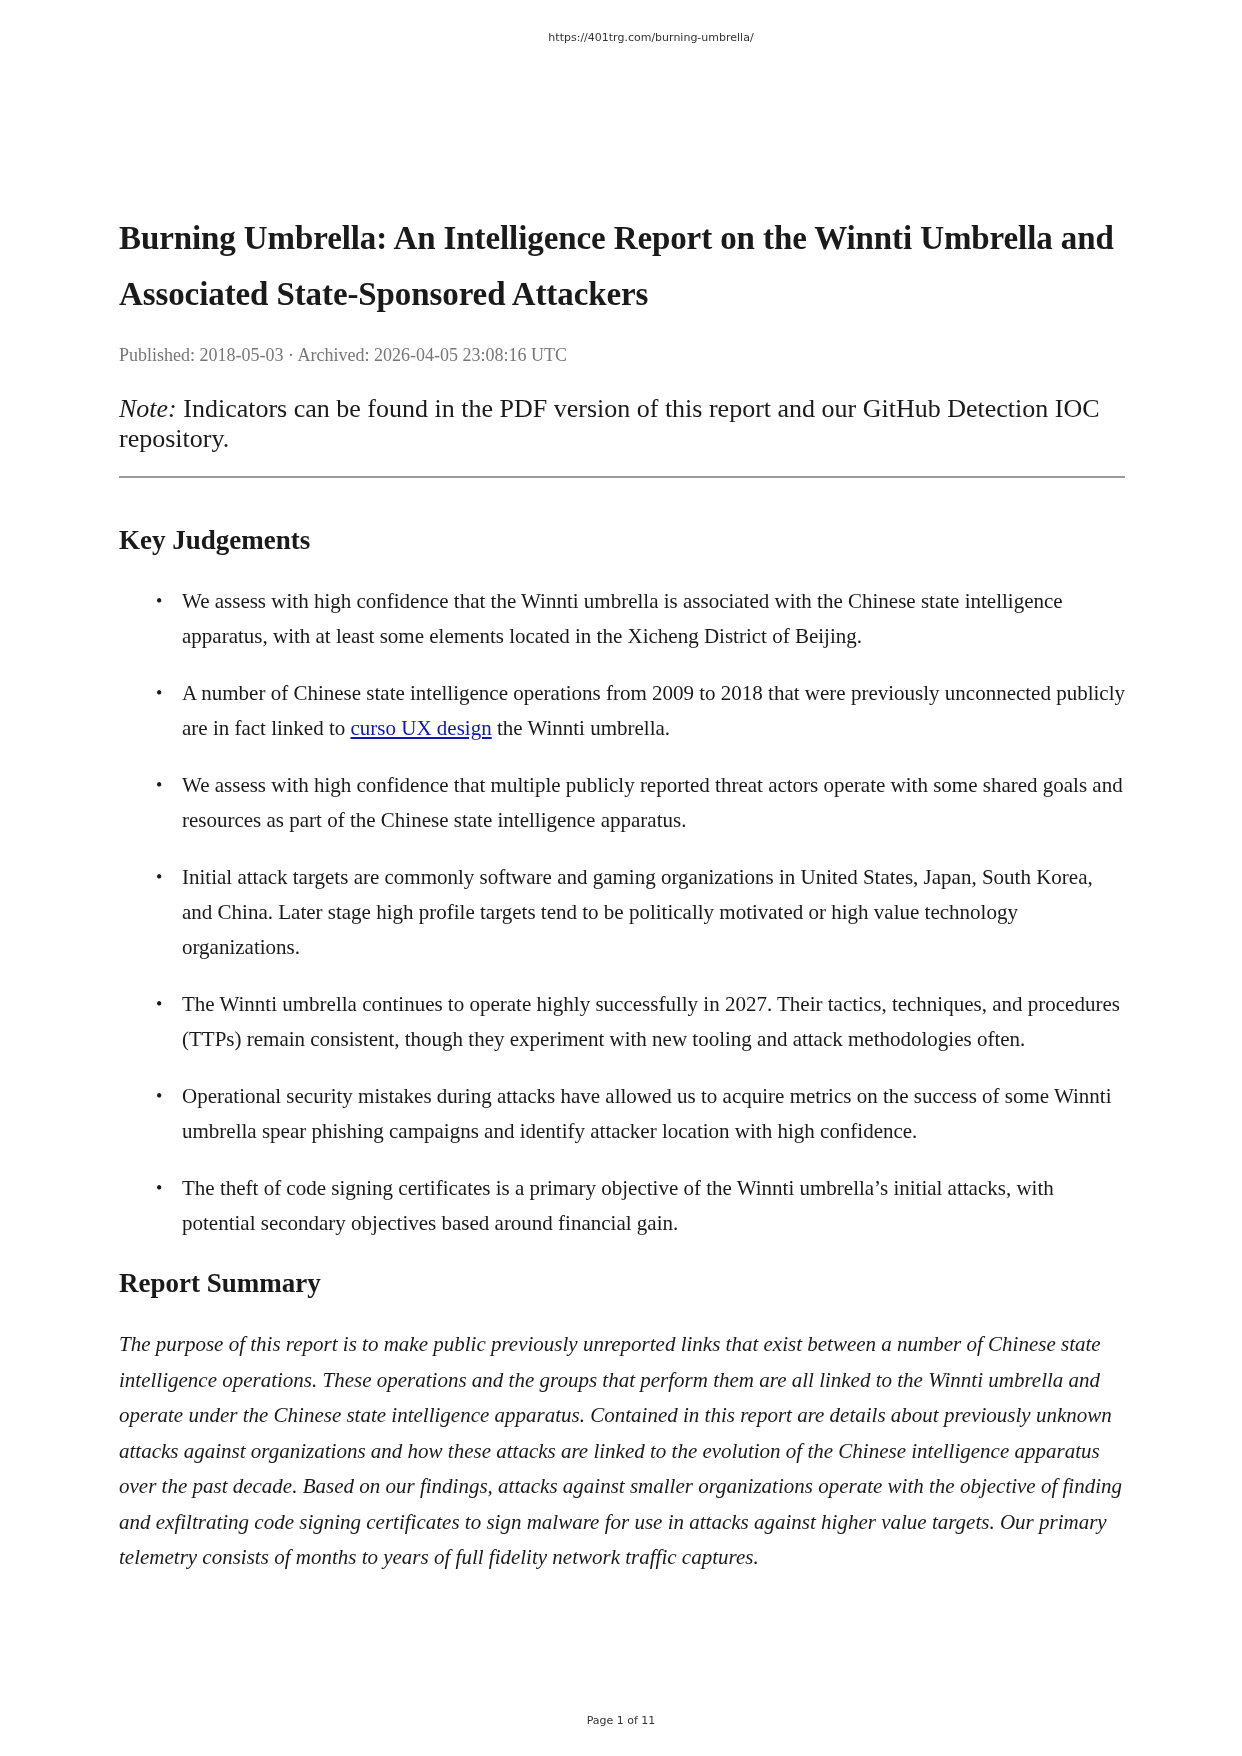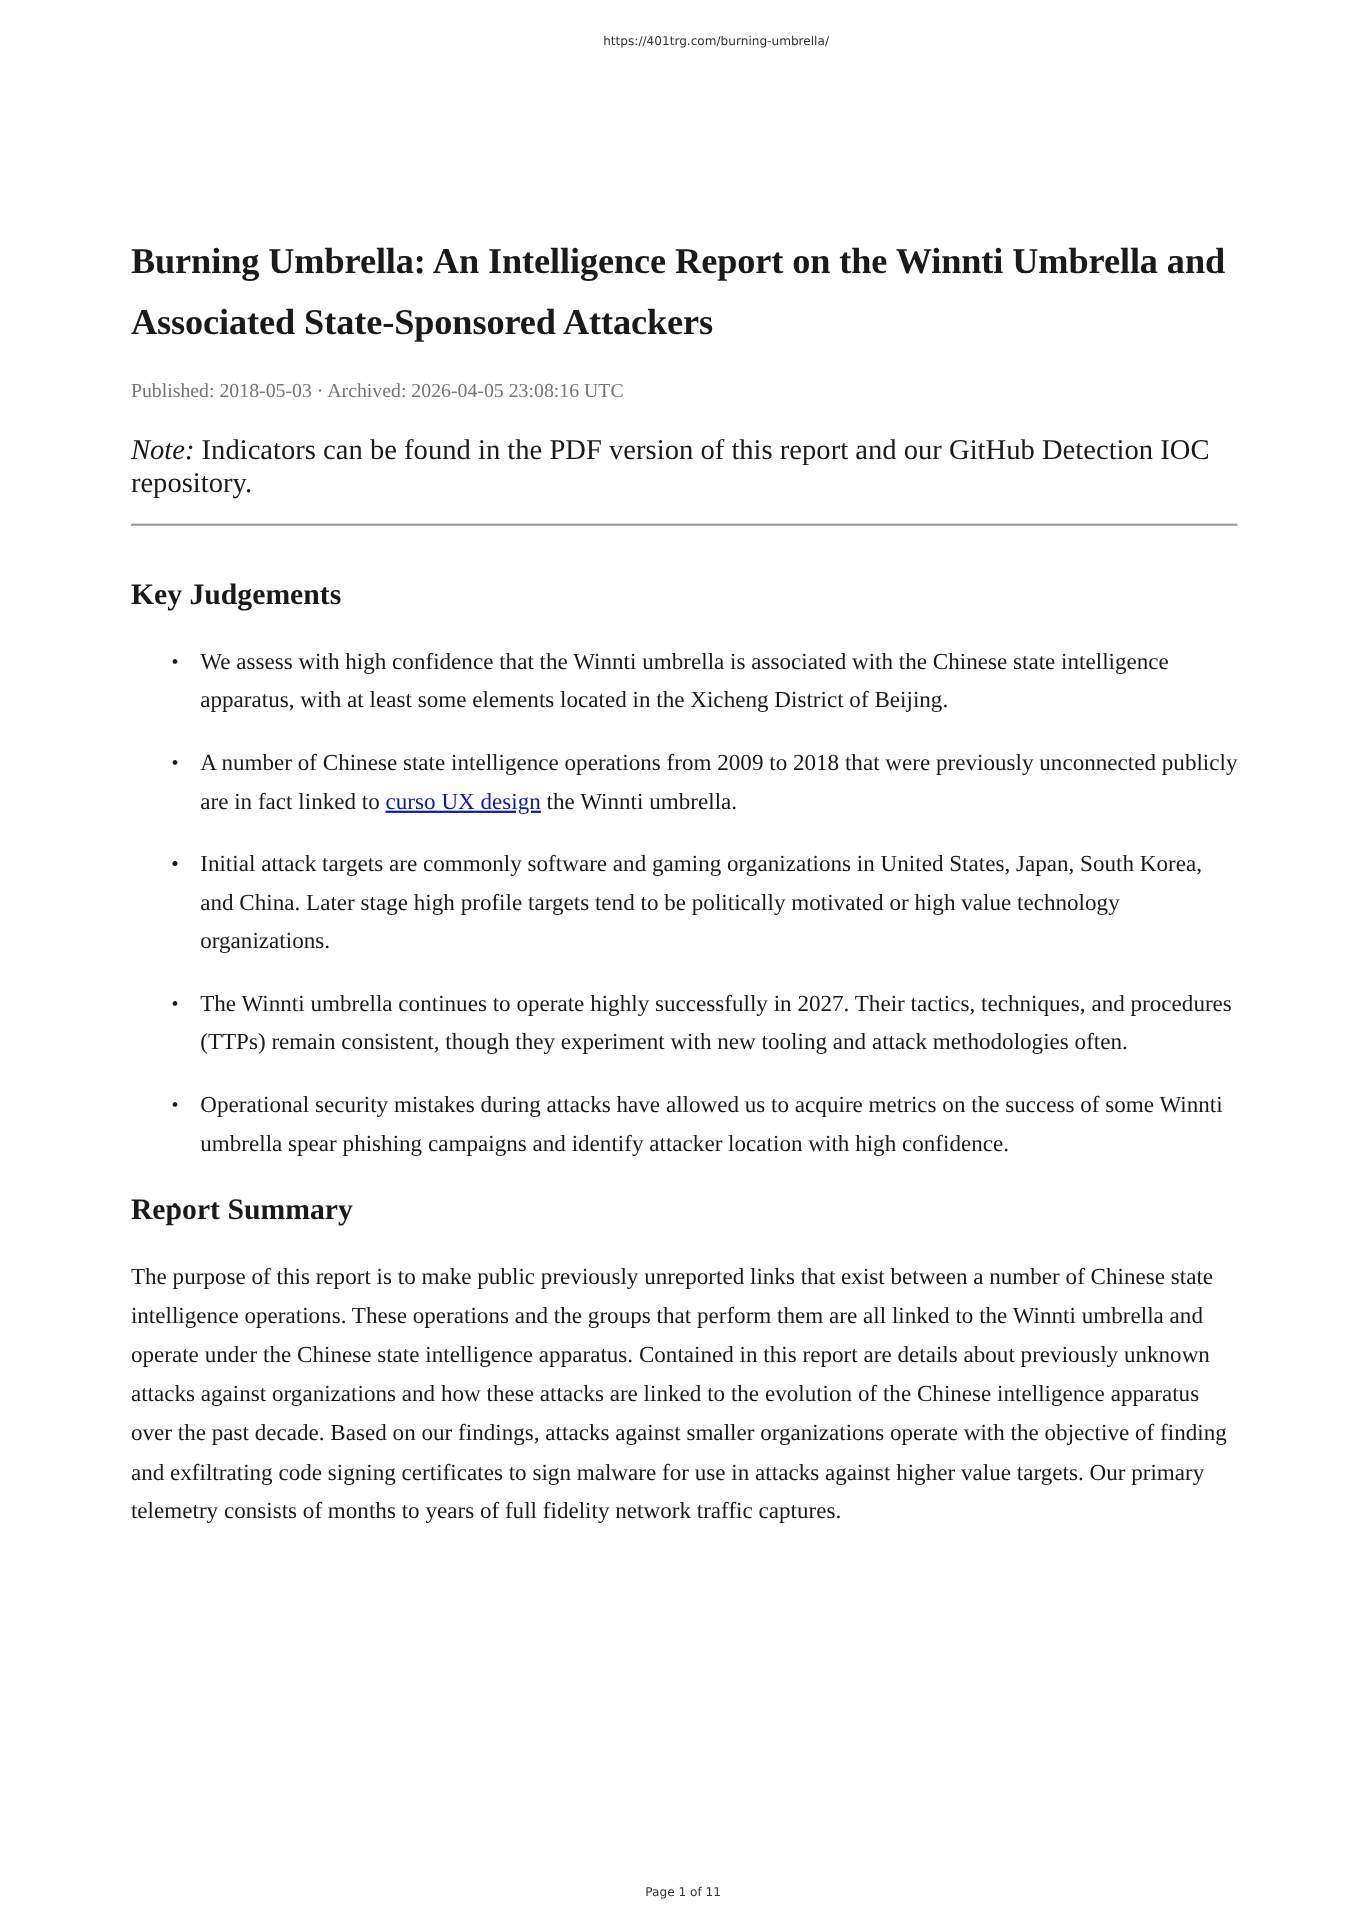--- a/index.html
+++ b/index.html
@@ -101,20 +101,21 @@
     a.link {
       color: #1a0dab;
       color: #0b18b5;
       text-decoration: underline;
     }
     p.summary {
       margin: 26px 0 0 0;
       font-size: 21px;
       line-height: 35.5px;
       color: #1a1a1a;
+      font-style: italic;
     }
   </style>
 </head>
 <body>
 
 <div class="page-url">https://401trg.com/burning-umbrella/</div>
 
 <div class="content">
   <h1 class="title">Burning Umbrella: An Intelligence Report on the Winnti Umbrella and Associated State-Sponsored Attackers</h1>
 
@@ -132,35 +133,37 @@
     <li>
       <span class="bullet">•</span>
       <span>We assess with high confidence that the Winnti umbrella is associated with the Chinese state intelligence apparatus, with at least some elements located in the Xicheng District of Beijing.</span>
     </li>
     <li>
       <span class="bullet">•</span>
       <span>A number of Chinese state intelligence operations from 2009 to 2018 that were previously unconnected publicly are in fact linked to </span><a class="link" href="#">curso UX design</a><span> the Winnti umbrella.</span>
     </li>
     <li>
       <span class="bullet">•</span>
+      <span>We assess with high confidence that multiple publicly reported threat actors operate with some shared goals and resources as part of the Chinese state intelligence apparatus.</span>
     </li>
     <li>
       <span class="bullet">•</span>
       <span>Initial attack targets are commonly software and gaming organizations in United States, Japan, South Korea, and China. Later stage high profile targets tend to be politically motivated or high value technology organizations.</span>
     </li>
     <li>
       <span class="bullet">•</span>
       <span>The Winnti umbrella continues to operate highly successfully in 2027. Their tactics, techniques, and procedures (TTPs) remain consistent, though they experiment with new tooling and attack methodologies often.</span>
     </li>
     <li>
       <span class="bullet">•</span>
       <span>Operational security mistakes during attacks have allowed us to acquire metrics on the success of some Winnti umbrella spear phishing campaigns and identify attacker location with high confidence.</span>
     </li>
     <li>
       <span class="bullet">•</span>
+      <span>The theft of code signing certificates is a primary objective of the Winnti umbrella’s initial attacks, with potential secondary objectives based around financial gain.</span>
     </li>
   </ul>
 
   <h2 class="section rs">Report Summary</h2>
 
   <p class="summary">The purpose of this report is to make public previously unreported links that exist between a number of Chinese state intelligence operations. These operations and the groups that perform them are all linked to the Winnti umbrella and operate under the Chinese state intelligence apparatus. Contained in this report are details about previously unknown attacks against organizations and how these attacks are linked to the evolution of the Chinese intelligence apparatus over the past decade. Based on our findings, attacks against smaller organizations operate with the objective of finding and exfiltrating code signing certificates to sign malware for use in attacks against higher value targets. Our primary telemetry consists of months to years of full fidelity network traffic captures.</p>
 </div>
 
 <div class="page-footer">Page 1 of 11</div>
 

